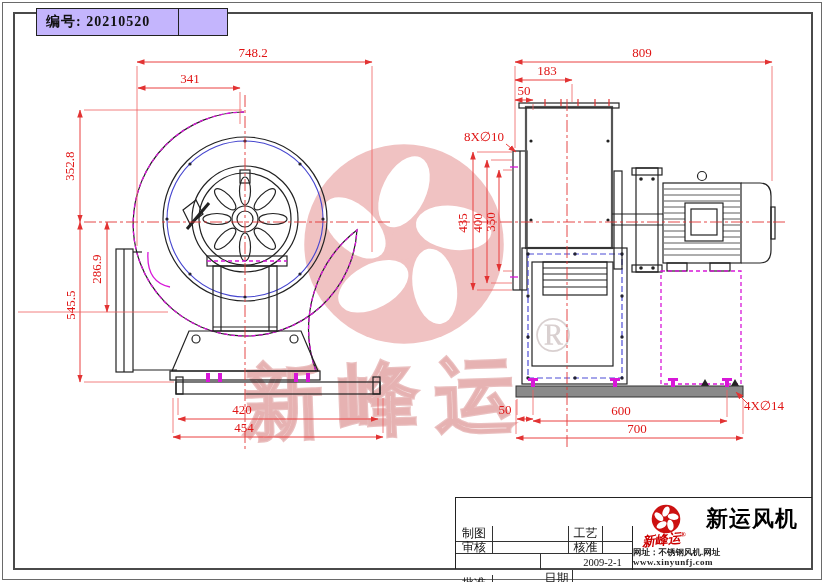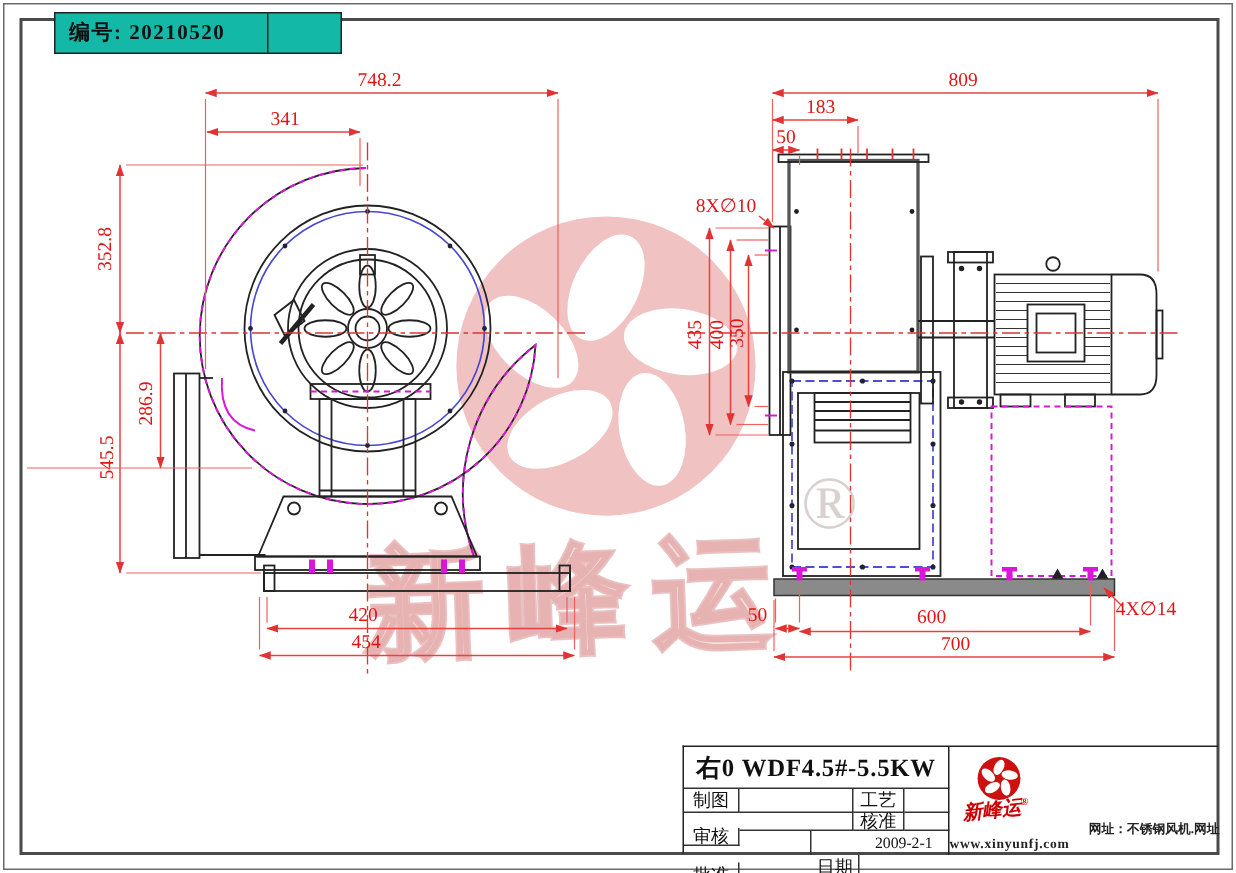--- a/index.html
+++ b/index.html
@@ -1,20 +1,20 @@
 <!DOCTYPE html>
 <html><head>
 <meta charset="utf-8">
 <style>
   html,body{margin:0;padding:0;background:#ffffff;}
   .sheet{position:relative;width:824px;height:582px;background:#fff;overflow:hidden;
          font-family:"Liberation Serif", serif;}
   .frame-outer{position:absolute;left:2px;top:2px;right:2px;bottom:2px;border:1.5px solid #6a6a6a;}
   .frame-inner{position:absolute;left:13px;top:12px;right:11px;bottom:12px;border:2px solid #4a4a4a;}
-  .no-box{position:absolute;left:36px;top:8px;width:190px;height:26px;background:#14b8a6;
+  .no-box{position:absolute;left:36px;top:8px;width:190px;height:26px;background:#c4b5fd;
           border:1.5px solid #222;display:flex;align-items:center;}
   .no-box .txt{font-size:14px;font-weight:bold;color:#111;padding-left:9px;letter-spacing:1px;}
   .no-box .ext{position:absolute;right:48px;top:0;bottom:0;border-right:1.5px solid #222;}
   
   .wm-script{position:absolute;left:243px;top:346px;z-index:1;font-size:80px;font-weight:bold;
              letter-spacing:16px;color:rgba(238,196,196,0.55);
              -webkit-text-stroke:2.5px rgba(216,140,140,0.55);
              transform:rotate(-2deg);white-space:nowrap;}
   .wm-reg{position:absolute;left:534px;top:306px;z-index:1;font-size:50px;
           color:rgba(185,170,170,0.55);font-family:"Liberation Serif",serif;}
@@ -27,21 +27,21 @@
   .tb-model{left:0;top:0;width:177px;height:28px;font-size:16.5px;font-weight:bold;letter-spacing:0.5px;
             border-right:1.5px solid #222;}
   .tb-label{font-size:12px;}
   .tb-value{font-size:10.5px;text-align:right;}
   .brand{position:absolute;left:177px;top:0;width:180px;height:72px;}
   .brand-script{position:absolute;left:-2px;top:33px;width:66px;text-align:center;color:#c00;
                 font-size:13px;font-weight:bold;font-style:italic;transform:rotate(-6deg);}
   .brand-script sup{font-size:7px;}
   .brand-name{position:absolute;left:58px;top:6px;width:122px;font-size:22px;font-weight:bold;
               letter-spacing:1px;color:#000;text-align:center;}
-  .brand-tagline{position:absolute;left:0;top:49px;width:180px;text-align:right;font-size:8.5px;
+  .brand-tagline{position:absolute;left:0;top:49px;width:180px;text-align:left;font-size:8.5px;
                  font-weight:bold;color:#222;}
   .brand-site{position:absolute;left:0;top:59px;width:180px;text-align:left;font-size:9px;
               font-weight:bold;color:#222;letter-spacing:0.5px;}
   text{font-family:"Liberation Serif", serif;}
   .dim{fill:#e01515;font-size:13px;}
   .dimline{stroke:#ea4040;stroke-width:1;fill:none;}
   .extline{stroke:#ef6060;stroke-width:0.8;fill:none;}
   .cline{stroke:#e23333;stroke-width:0.9;fill:none;stroke-dasharray:12 3 3 3;}
   .blk{stroke:#222;stroke-width:1.2;fill:none;}
   .blk2{stroke:#555;stroke-width:2.2;fill:none;}
@@ -60,41 +60,41 @@
 
   <div class="no-box">
     <span class="txt">编号: 20210520</span>
     <span class="ext"></span>
   </div>
 
   <div class="wm-script">新峰运</div>
   <div class="wm-reg">®</div>
 
   <div class="tblock">
-    <div class="tb-cell tb-model">右0 WDF4.5#-5.5KW</div>
 
     <div class="tb-cell tb-label" style="left:0;top:28px;width:37px;height:16px;">制图</div>
     <div class="tb-cell tb-value" style="left:37px;top:28px;width:76px;height:16px;"></div>
     <div class="tb-cell tb-label" style="left:113px;top:28px;width:34px;height:16px;">工艺</div>
     <div class="tb-cell tb-value" style="left:147px;top:28px;width:30px;height:16px;border-right:1.5px solid #222;"></div>
 
-    <div class="tb-cell tb-label" style="left:0;top:54px;width:37px;height:12px;">审核</div>
+    <div class="tb-cell tb-label" style="left:0;top:44px;width:37px;height:12px;">审核</div>
     <div class="tb-cell tb-value" style="left:37px;top:44px;width:76px;height:12px;"></div>
     <div class="tb-cell tb-label" style="left:113px;top:44px;width:34px;height:12px;">核准</div>
     <div class="tb-cell tb-value" style="left:147px;top:44px;width:30px;height:12px;border-right:1.5px solid #222;"></div>
 
     <div class="tb-cell tb-label" style="left:0;top:56px;width:37px;height:16px;border-bottom:none;margin-top:21px;">批准</div>
     <div class="tb-cell tb-value" style="left:37px;top:56px;width:48px;height:16px;border-bottom:none;"></div>
     <div class="tb-cell tb-label" style="left:85px;top:56px;width:32px;height:16px;border-bottom:none;margin-top:16px;">日期</div>
     <div class="tb-cell tb-value" style="left:117px;top:56px;width:60px;height:16px;border-bottom:none;border-right:1.5px solid #222;">2009-2-1</div>
 
     <div class="brand">
       <div class="brand-script">
         <span>新峰运</span><sup>®</sup>
       </div>
+      <div class="brand-name">新运风机</div>
       <div class="brand-tagline">网址：不锈钢风机.网址</div>
       <div class="brand-site">www.xinyunfj.com</div>
     </div>
   </div>
 
   <svg class="draw" width="824" height="582" viewBox="0 0 824 582">
     <defs>
       <marker id="arw" viewBox="0 0 8 8" refX="7.5" refY="4" markerWidth="8" markerHeight="8" orient="auto-start-reverse">
         <path d="M0,1.2 L8,4 L0,6.8 z" fill="#e23333"></path>
       </marker>

